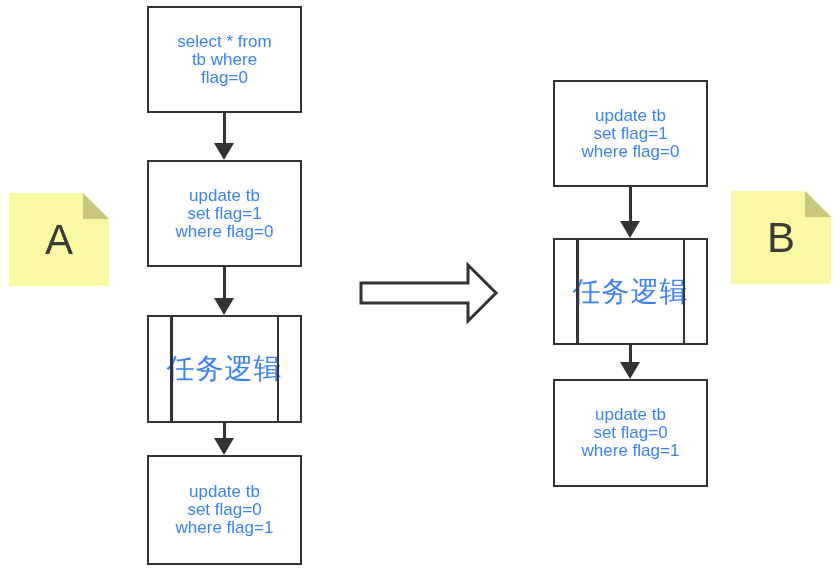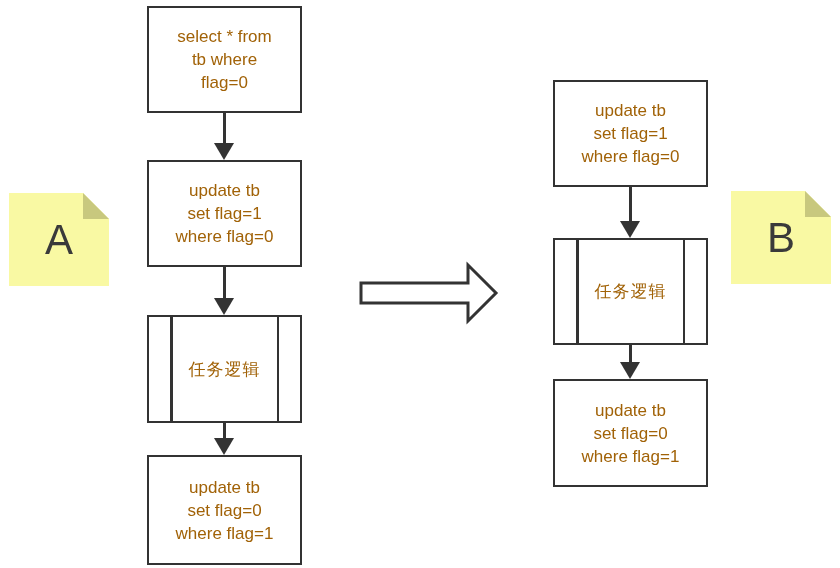--- a/index.html
+++ b/index.html
@@ -22,35 +22,35 @@
     background: #ffffff;
     border: 2.5px solid #333333;
     display: flex;
     align-items: center;
     justify-content: center;
     text-align: center;
   }
   .fc-box .fc-text {
     white-space: pre-line;
     font-size: 17px;
-    line-height: 23px;
-    color: #a16207;
+    line-height: 18px;
+    color: #3b82f6;
   }
   
   .fc-box.predefined .side-bar {
     position: absolute;
     top: 0;
     bottom: 0;
     width: 2.5px;
     background: #333333;
   }
   .fc-box.predefined .side-bar.left  { left: 21px; }
   .fc-box.predefined .side-bar.right { right: 21px; }
   .fc-box.predefined .fc-text {
-    font-size: 17px;
+    font-size: 28px;
     letter-spacing: 1px;
   }
   
   .connector {
     position: absolute;
     width: 24px;
   }
   .connector .stem {
     position: absolute;
     left: 50%;

